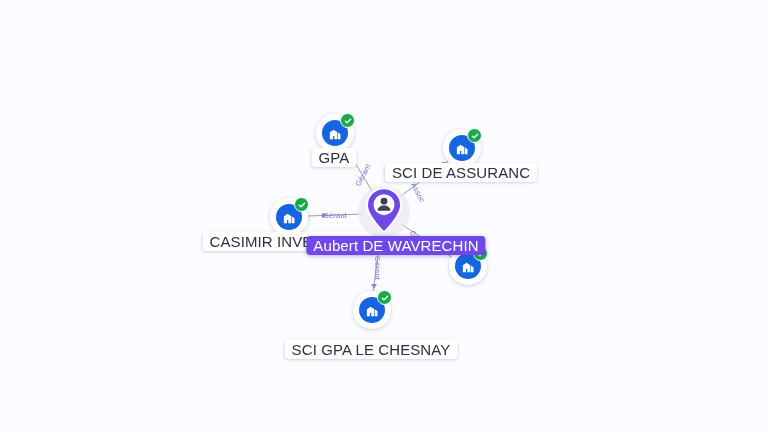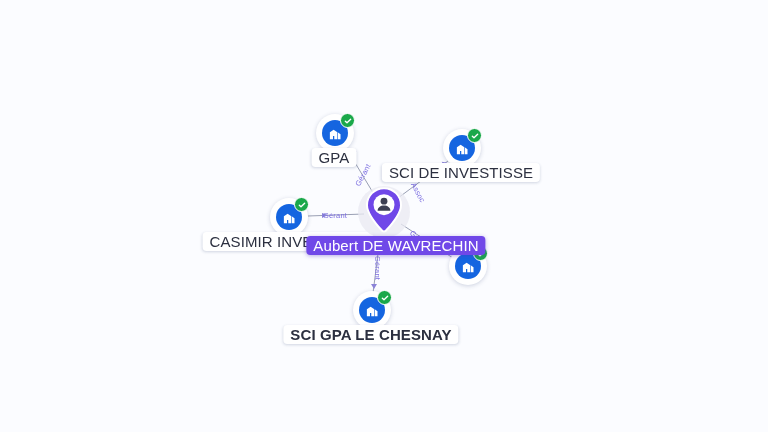--- a/index.html
+++ b/index.html
@@ -193,21 +193,21 @@
           <path d="M3 21V10l6-4 6 4v11h-5v-5H8v5H3zm13 0V10.5l4 2.5v8h-4z"></path>
         </svg>
       </div>
       <div class="verified-badge">
         <svg width="8" height="8" viewBox="0 0 24 24" fill="none" stroke="#ffffff" stroke-width="4" stroke-linecap="round" stroke-linejoin="round">
           <path d="M4 12.5l5 5 11-11"></path>
         </svg>
       </div>
     </div>
   </div>
-  <div class="node-label" style="left:461px; top:163px;">SCI DE INVESTISSE</div>
+  <div class="node-label" style="left:461px; top:163px;">SCI DE ASSURANC</div>
 
   <div class="node" style="left:289px; top:217px;">
     <div class="company-disc">
       <div class="company-circle">
         <svg width="15" height="15" viewBox="0 0 24 24" fill="#ffffff">
           <path d="M3 21V10l6-4 6 4v11h-5v-5H8v5H3zm13 0V10.5l4 2.5v8h-4z"></path>
         </svg>
       </div>
       <div class="verified-badge">
         <svg width="8" height="8" viewBox="0 0 24 24" fill="none" stroke="#ffffff" stroke-width="4" stroke-linecap="round" stroke-linejoin="round">
@@ -240,21 +240,21 @@
           <path d="M3 21V10l6-4 6 4v11h-5v-5H8v5H3zm13 0V10.5l4 2.5v8h-4z"></path>
         </svg>
       </div>
       <div class="verified-badge">
         <svg width="8" height="8" viewBox="0 0 24 24" fill="none" stroke="#ffffff" stroke-width="4" stroke-linecap="round" stroke-linejoin="round">
           <path d="M4 12.5l5 5 11-11"></path>
         </svg>
       </div>
     </div>
   </div>
-  <div class="node-label" style="left:371px; top:325px;font-weight:bold;">SCI GPA LE CHESNAY</div>
+  <div class="node-label" style="left:371px; top:340px;">SCI GPA LE CHESNAY</div>
 
   <div class="node" style="left:384px; top:212px; z-index:20;">
     <div class="person-halo"></div>
     <div class="person-pin">
       <svg width="38" height="46" viewBox="0 0 38 46">
         <path d="M19 1C9.6 1 2 8.6 2 18c0 9 10.6 20.6 15.2 25.6a2.4 2.4 0 0 0 3.6 0C25.4 38.6 36 27 36 18 36 8.6 28.4 1 19 1z" fill="#7048e8" stroke="#ffffff" stroke-width="2"></path>
         <circle cx="19" cy="17.5" r="10.5" fill="#ffffff"></circle>
         <g fill="#3b3f52">
           <circle cx="19" cy="14" r="3.4"></circle>
           <path d="M12.6 23.6c0-3.3 2.9-5.3 6.4-5.3s6.4 2 6.4 5.3z"></path>

